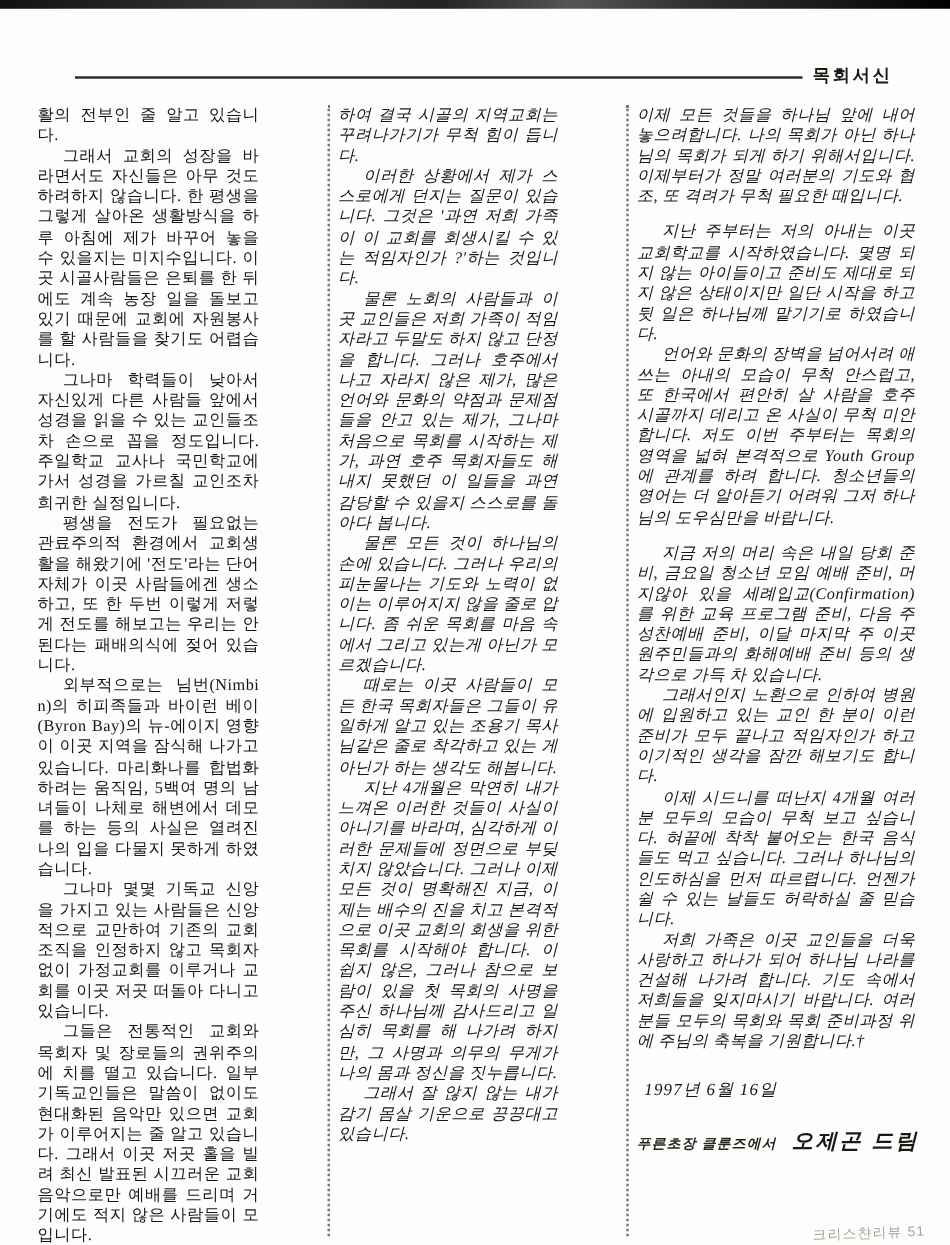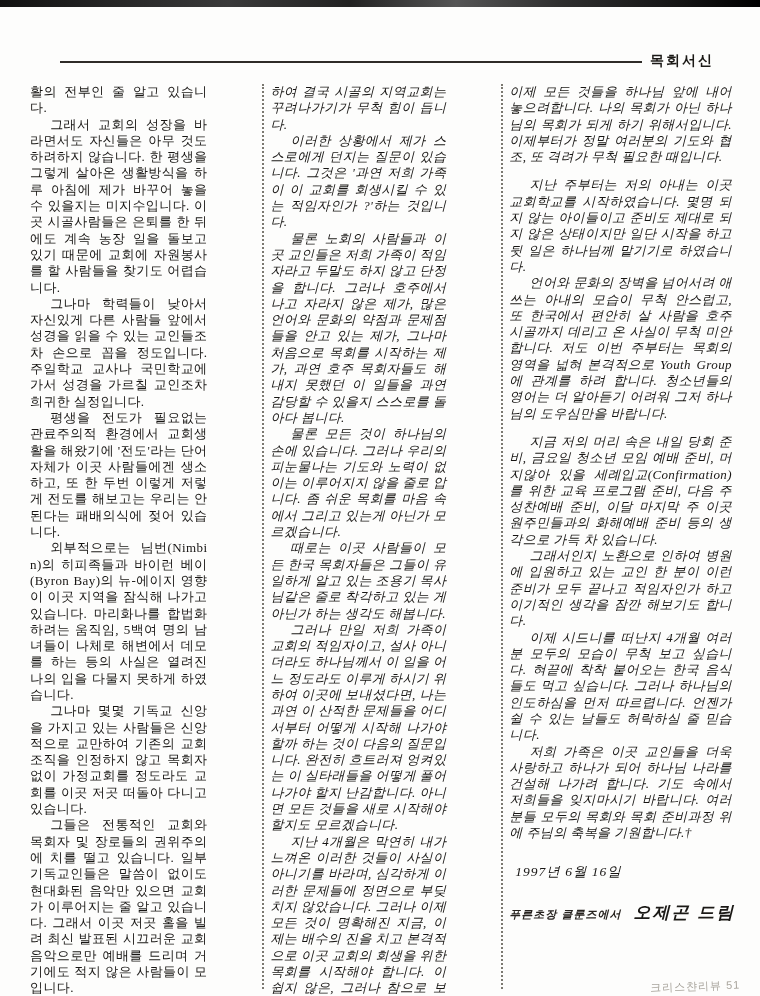--- a/index.html
+++ b/index.html
@@ -68,30 +68,29 @@
   <div class="header-label">목회서신</div>
 </div>
 
 <div class="columns">
   <div class="col">
       <p class="para">활의 전부인 줄 알고 있습니다.</p>
       <p class="para indent">그래서 교회의 성장을 바라면서도 자신들은 아무 것도 하려하지 않습니다. 한 평생을 그렇게 살아온 생활방식을 하루 아침에 제가 바꾸어 놓을 수 있을지는 미지수입니다. 이곳 시골사람들은 은퇴를 한 뒤에도 계속 농장 일을 돌보고 있기 때문에 교회에 자원봉사를 할 사람들을 찾기도 어렵습니다.</p>
       <p class="para indent">그나마 학력들이 낮아서 자신있게 다른 사람들 앞에서 성경을 읽을 수 있는 교인들조차 손으로 꼽을 정도입니다. 주일학교 교사나 국민학교에 가서 성경을 가르칠 교인조차 희귀한 실정입니다.</p>
       <p class="para indent">평생을 전도가 필요없는 관료주의적 환경에서 교회생활을 해왔기에 '전도'라는 단어 자체가 이곳 사람들에겐 생소하고, 또 한 두번 이렇게 저렇게 전도를 해보고는 우리는 안된다는 패배의식에 젖어 있습니다.</p>
       <p class="para indent">외부적으로는 님번(Nimbin)의 히피족들과 바이런 베이(Byron Bay)의 뉴-에이지 영향이 이곳 지역을 잠식해 나가고 있습니다. 마리화나를 합법화하려는 움직임, 5백여 명의 남녀들이 나체로 해변에서 데모를 하는 등의 사실은 열려진 나의 입을 다물지 못하게 하였습니다.</p>
-      <p class="para indent">그나마 몇몇 기독교 신앙을 가지고 있는 사람들은 신앙적으로 교만하여 기존의 교회 조직을 인정하지 않고 목회자 없이 가정교회를 정도라도 교회를 이곳 저곳 떠돌아 다니고 있습니다.</p>
+      <p class="para indent">그나마 몇몇 기독교 신앙을 가지고 있는 사람들은 신앙적으로 교만하여 기존의 교회 조직을 인정하지 않고 목회자 없이 가정교회를 이루거나 교회를 이곳 저곳 떠돌아 다니고 있습니다.</p>
       <p class="para indent">그들은 전통적인 교회와 목회자 및 장로들의 권위주의에 치를 떨고 있습니다. 일부 기독교인들은 말씀이 없이도 현대화된 음악만 있으면 교회가 이루어지는 줄 알고 있습니다. 그래서 이곳 저곳 홀을 빌려 최신 발표된 시끄러운 교회음악으로만 예배를 드리며 거기에도 적지 않은 사람들이 모입니다.</p>
     </div>
   <div class="col">
       <p class="para">하여 결국 시골의 지역교회는 꾸려나가기가 무척 힘이 듭니다.</p>
       <p class="para indent">이러한 상황에서 제가 스스로에게 던지는 질문이 있습니다. 그것은 '과연 저희 가족이 이 교회를 회생시킬 수 있는 적임자인가 ?'하는 것입니다.</p>
       <p class="para indent">물론 노회의 사람들과 이곳 교인들은 저희 가족이 적임자라고 두말도 하지 않고 단정을 합니다. 그러나 호주에서 나고 자라지 않은 제가, 많은 언어와 문화의 약점과 문제점들을 안고 있는 제가, 그나마 처음으로 목회를 시작하는 제가, 과연 호주 목회자들도 해내지 못했던 이 일들을 과연 감당할 수 있을지 스스로를 돌아다 봅니다.</p>
       <p class="para indent">물론 모든 것이 하나님의 손에 있습니다. 그러나 우리의 피눈물나는 기도와 노력이 없이는 이루어지지 않을 줄로 압니다. 좀 쉬운 목회를 마음 속에서 그리고 있는게 아닌가 모르겠습니다.</p>
       <p class="para indent">때로는 이곳 사람들이 모든 한국 목회자들은 그들이 유일하게 알고 있는 조용기 목사님같은 줄로 착각하고 있는 게 아닌가 하는 생각도 해봅니다.</p>
-      <p class="para indent">그러나 만일 저희 가족이 교회의 적임자이고, 설사 아니더라도 하나님께서 이 일을 어느 정도라도 이루게 하시기 위하여 이곳에 보내셨다면, 나는 과연 이 산적한 문제들을 어디서부터 어떻게 시작해 나가야 할까 하는 것이 다음의 질문입니다. 완전히 흐트러져 엉켜있는 이 실타래들을 어떻게 풀어 나가야 할지 난감합니다. 아니면 모든 것들을 새로 시작해야 할지도 모르겠습니다.</p>
       <p class="para indent">지난 4개월은 막연히 내가 느껴온 이러한 것들이 사실이 아니기를 바라며, 심각하게 이러한 문제들에 정면으로 부딪치지 않았습니다. 그러나 이제 모든 것이 명확해진 지금, 이제는 배수의 진을 치고 본격적으로 이곳 교회의 회생을 위한 목회를 시작해야 합니다. 이 쉽지 않은, 그러나 참으로 보람이 있을 첫 목회의 사명을 주신 하나님께 감사드리고 일심히 목회를 해 나가려 하지만, 그 사명과 의무의 무게가 나의 몸과 정신을 짓누릅니다.</p>
       <p class="para indent">그래서 잘 않지 않는 내가 감기 몸살 기운으로 끙끙대고 있습니다.</p>
     </div>
   <div class="col">
     <div>
         <p class="para">이제 모든 것들을 하나님 앞에 내어 놓으려합니다. 나의 목회가 아닌 하나님의 목회가 되게 하기 위해서입니다. 이제부터가 정말 여러분의 기도와 협조, 또 격려가 무척 필요한 때입니다.</p>
         <p class="para indent gap">지난 주부터는 저의 아내는 이곳 교회학교를 시작하였습니다. 몇명 되지 않는 아이들이고 준비도 제대로 되지 않은 상태이지만 일단 시작을 하고 뒷 일은 하나님께 맡기기로 하였습니다.</p>
         <p class="para indent">언어와 문화의 장벽을 넘어서려 애쓰는 아내의 모습이 무척 안스럽고, 또 한국에서 편안히 살 사람을 호주 시골까지 데리고 온 사실이 무척 미안합니다. 저도 이번 주부터는 목회의 영역을 넓혀 본격적으로 Youth Group에 관계를 하려 합니다. 청소년들의 영어는 더 알아듣기 어려워 그저 하나님의 도우심만을 바랍니다.</p>
         <p class="para indent gap">지금 저의 머리 속은 내일 당회 준비, 금요일 청소년 모임 예배 준비, 머지않아 있을 세례입교(Confirmation)를 위한 교육 프로그램 준비, 다음 주 성찬예배 준비, 이달 마지막 주 이곳 원주민들과의 화해예배 준비 등의 생각으로 가득 차 있습니다.</p>
         <p class="para indent">그래서인지 노환으로 인하여 병원에 입원하고 있는 교인 한 분이 이런 준비가 모두 끝나고 적임자인가 하고 이기적인 생각을 잠깐 해보기도 합니다.</p>

